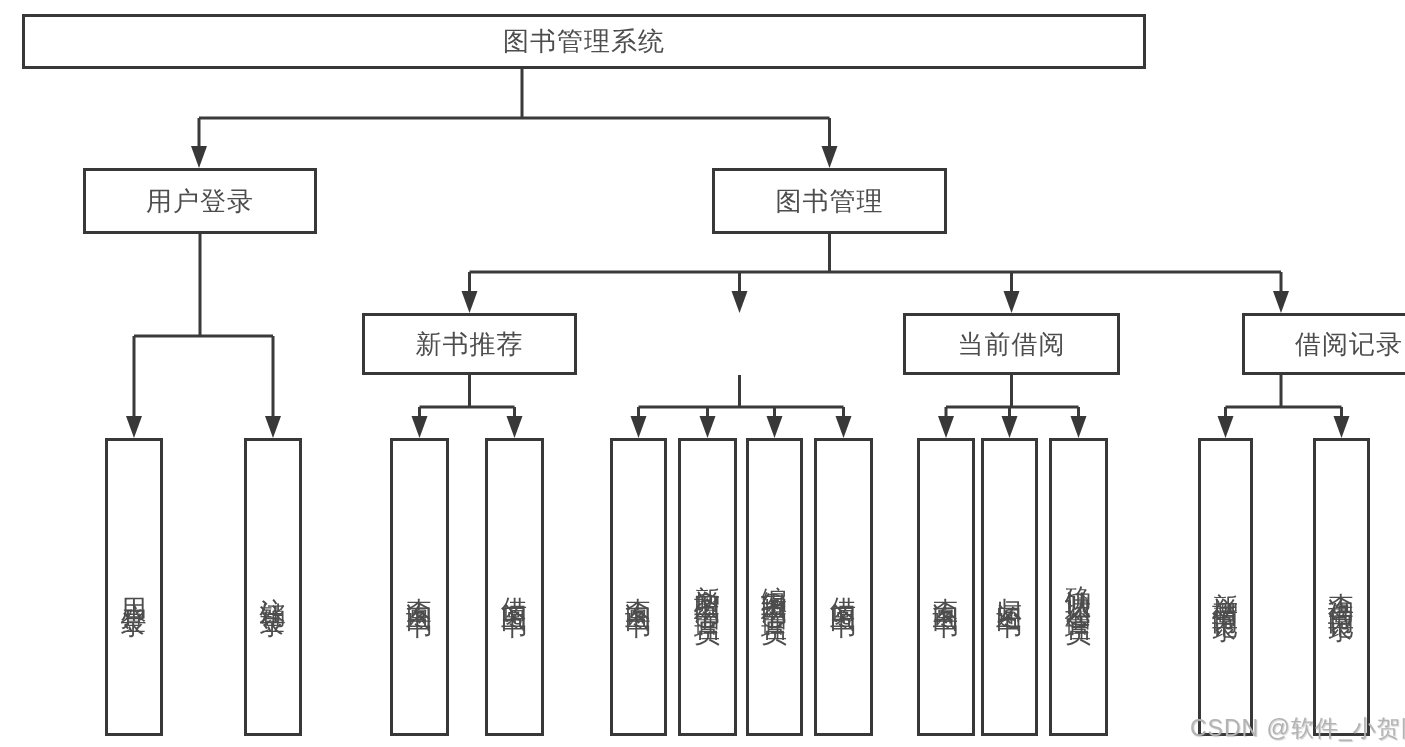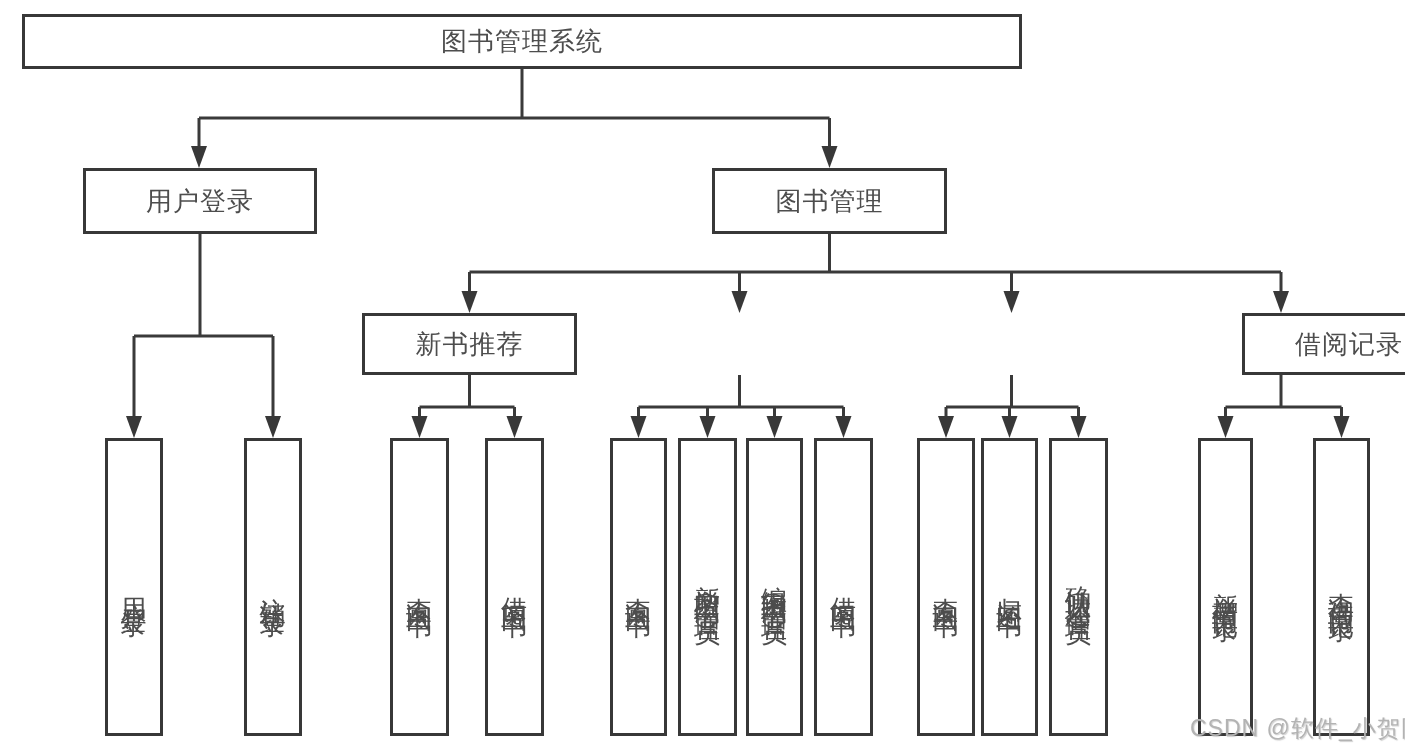--- a/index.html
+++ b/index.html
@@ -93,33 +93,36 @@
       <polygon points="835.5,416 851.5,416 843.5,438"></polygon>
       <path d="M1011.5 375 V407 M946 407 H1078.5 M946 407 V420 M1009.5 407 V420 M1078.5 407 V420"></path>
       <polygon points="938,416 954,416 946,438"></polygon>
       <polygon points="1001.5,416 1017.5,416 1009.5,438"></polygon>
       <polygon points="1070.5,416 1086.5,416 1078.5,438"></polygon>
       <path d="M1281 375 V407 M1225.5 407 H1341.5 M1225.5 407 V420 M1341.5 407 V420"></path>
       <polygon points="1217.5,416 1233.5,416 1225.5,438"></polygon>
       <polygon points="1333.5,416 1349.5,416 1341.5,438"></polygon>
     </svg>
 
-  <div class="box h" style="left:22px;top:14px;width:1000px;height:55px">
+  <div class="box h" style="left:22px;top:14px;width:1124px;height:55px">
     <span>图书管理系统</span>
   </div>
 
   <div class="box h" style="left:83px;top:168px;width:234px;height:66px">
     <span>用户登录</span>
   </div>
   <div class="box h" style="left:362px;top:313px;width:215px;height:62px">
     <span>新书推荐</span>
   </div>
 
   <div class="box h" style="left:712px;top:168px;width:235px;height:66px">
     <span>图书管理</span>
+  </div>
+  <div class="box h" style="left:903px;top:313px;width:217px;height:62px">
+    <span>当前借阅</span>
   </div>
   <div class="box h" style="left:1242px;top:313px;width:214px;height:62px">
     <span>借阅记录</span>
   </div>
 
   <div class="box v" style="left:105px;top:438px;width:58px;height:298px">
     <span>用户登录</span>
   </div>
   <div class="box v" style="left:244px;top:438px;width:58px;height:298px">
     <span>注销登录</span>

